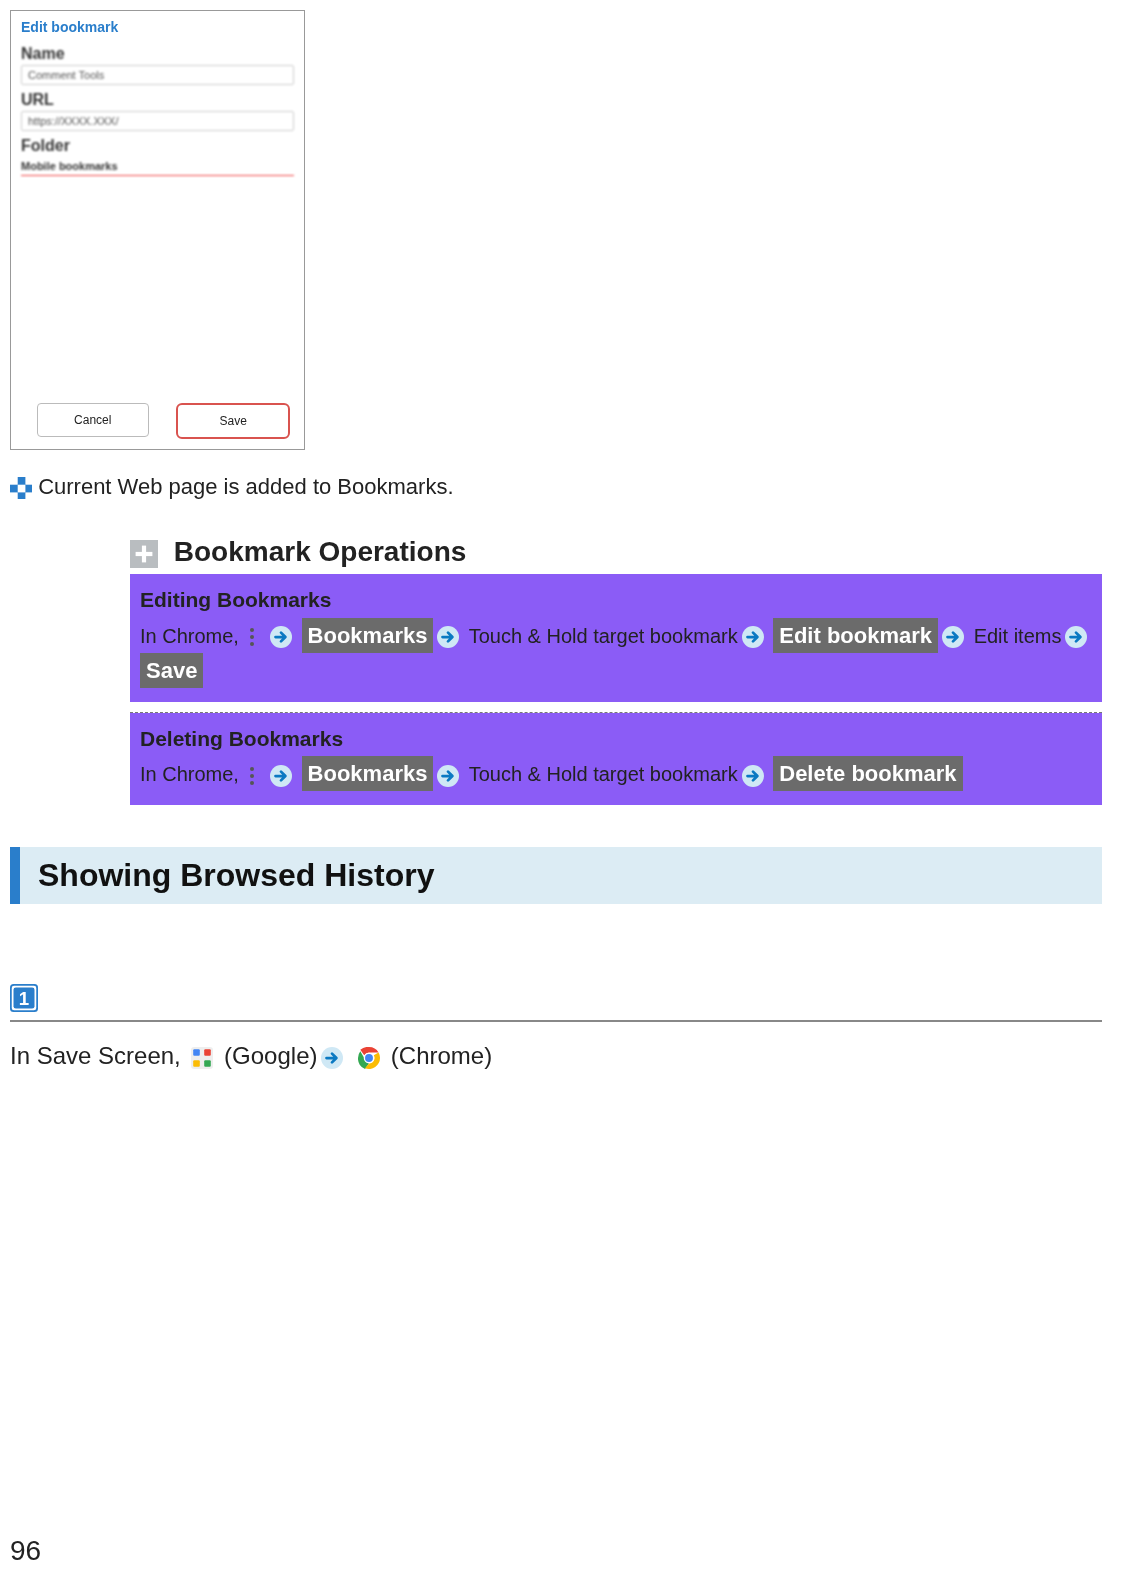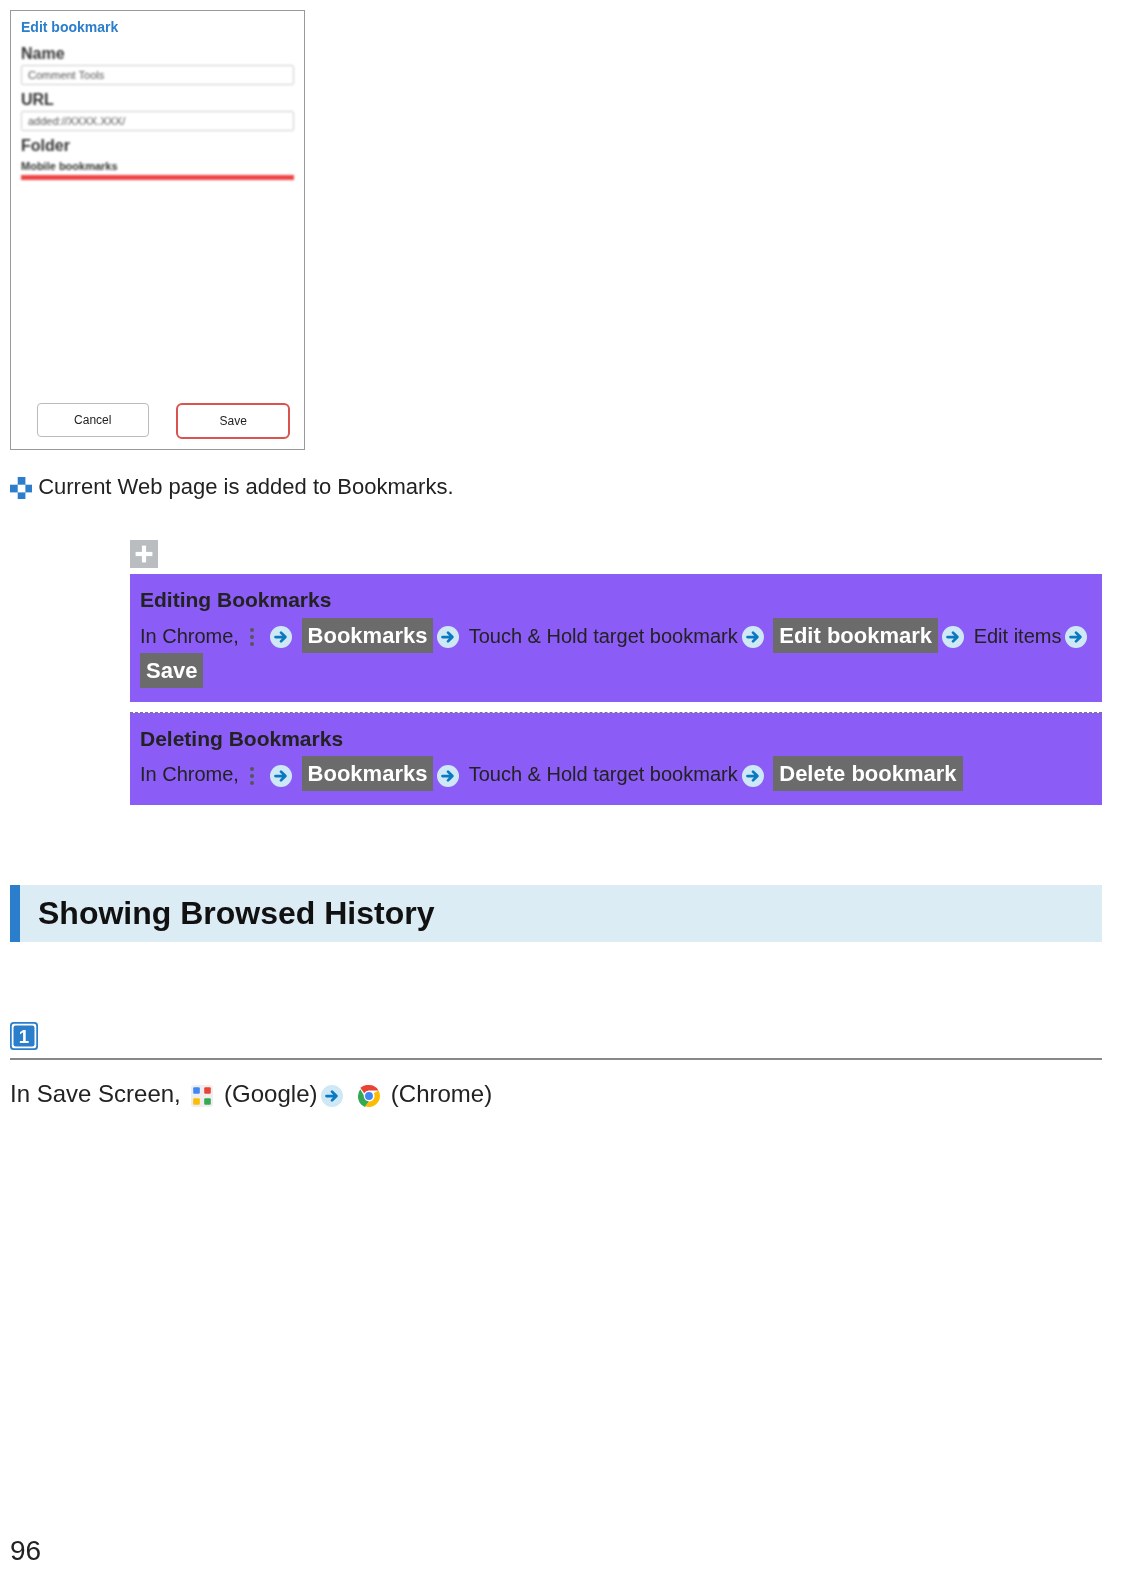--- a/index.html
+++ b/index.html
@@ -43,21 +43,21 @@
     font-size: 11px;
     color: #555;
     filter: blur(0.8px);
   }
   .phone-shot .folder {
     margin: 2px 10px 2px 10px;
     padding: 3px 0;
     font-size: 11px;
     font-weight: bold;
     color: #333;
-    border-bottom: 5px solid #ef4444;
+    border-bottom: 1px solid #ef4444;
     filter: blur(0.8px);
   }
   .phone-shot .btnrow {
     position: absolute;
     left: 12px; right: 0; bottom: 10px;
     display: flex;
     justify-content: space-around;
   }
   .phone-shot .btn {
     width: 110px;
@@ -131,21 +131,21 @@
     background: #6b6b6b;
     color: #fff;
     padding: 1px 6px;
     font-size: 22px;
     vertical-align: baseline;
     font-weight: bold;
   }
 
   
   .section-heading {
-    margin-top: 80px;
+    margin-top: 42px;
     background: #dcecf4;
     border-left: 10px solid #2a7ecb;
     padding: 10px 18px;
     font-size: 32px;
     font-weight: bold;
     color: #111;
   }
 
   
   .step-badge {
@@ -175,21 +175,21 @@
   }
 </style>
 </head>
 <body>
 
 <div class="phone-shot">
   <div class="titlebar">Edit bookmark</div>
   <div class="lbl">Name</div>
   <div class="field">Comment Tools</div>
   <div class="lbl">URL</div>
-  <div class="field">added://XXXX.XXX/</div>
+  <div class="field">https://XXXX.XXX/</div>
   <div class="lbl">Folder</div>
   <div class="folder">Mobile bookmarks</div>
   <div class="btnrow">
     <div class="btn">Cancel</div>
     <div class="btn save">Save</div>
   </div>
 </div>
 
 <div class="result-line">
   <span class="result-icon">
@@ -208,20 +208,21 @@
 <div class="tab-section">
 
   <div class="tab-heading">
     <span class="plus-icon">
       <svg viewBox="0 0 20 20">
         <rect x="0" y="0" width="20" height="20" fill="#b9bdc0"></rect>
         <rect x="8.5" y="4" width="3" height="12" fill="#fff"></rect>
         <rect x="4" y="8.5" width="12" height="3" fill="#fff"></rect>
       </svg>
     </span>
+    <span>Bookmark Operations</span>
   </div>
 
   <div class="tab-block">
     <div class="subhead">Editing Bookmarks</div>
     <div>
       <span>In Chrome, </span>
       <span class="menu-icon">
         <svg viewBox="0 0 12 22">
             <circle cx="6" cy="4" r="2" fill="#555"></circle>
             <circle cx="6" cy="11" r="2" fill="#555"></circle>

